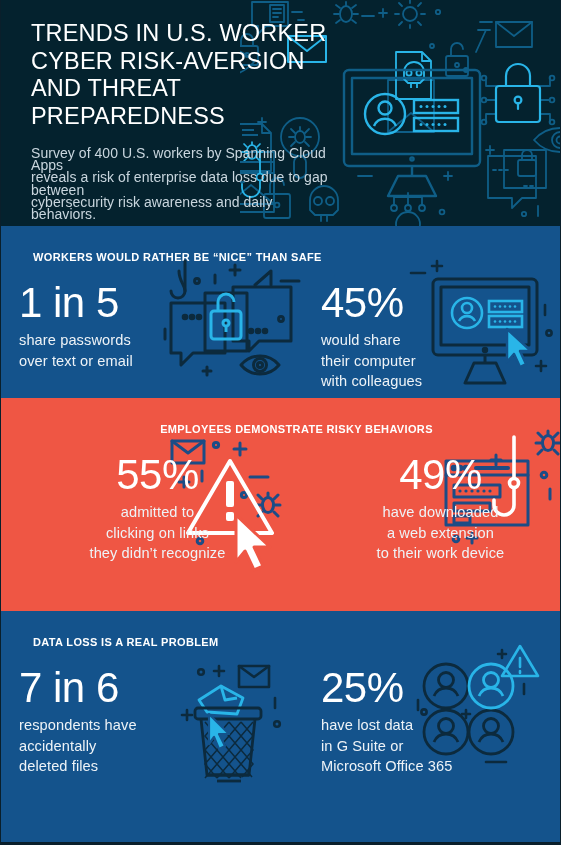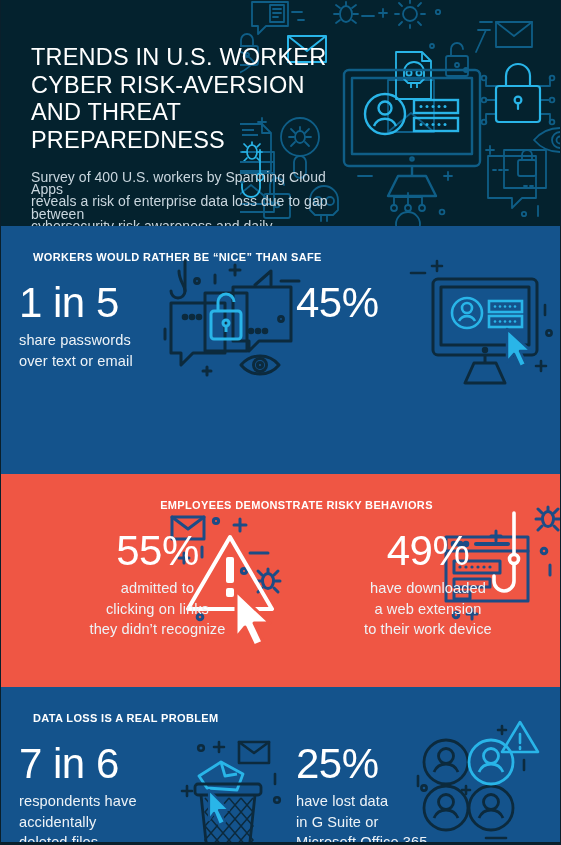--- a/index.html
+++ b/index.html
@@ -7,21 +7,21 @@
   body{font-family:"Liberation Sans","DejaVu Sans",sans-serif;}
   #page{
     position:relative;width:561px;height:845px;overflow:hidden;
     background:#0a2231;box-sizing:border-box;
     border-left:1px solid #0a1f2b;border-right:1px solid #0a1f2b;
     border-bottom:3px solid #0a1f2b;
   }
   
   .header{position:relative;height:226px;background:#04222e;overflow:hidden;}
   .header-art{position:absolute;top:0;right:0;width:320px;height:226px;overflow:hidden;}
-  .header-text{position:relative;z-index:3;padding:44px 0 0 30px;width:300px;}
+  .header-text{position:relative;z-index:3;padding:20px 0 0 30px;width:300px;}
   .title{
     color:#ffffff;font-size:23.5px;line-height:27.5px;letter-spacing:.2px;
     font-weight:400;margin:0;white-space:pre-line;
   }
   .subtitle{
     color:#c9d6de;font-size:14px;line-height:12.2px;margin:17px 0 0 0;
     white-space:pre-line;letter-spacing:.05px;
   }
   
   .section{position:relative;overflow:hidden;}
@@ -29,21 +29,21 @@
   .sec-orange{background:#ef5644;text-align:center;}
   .sec-head{
     font-size:11px;font-weight:bold;color:#ffffff;letter-spacing:.35px;
     padding:25px 0 0 32px;margin:0;
   }
   .cols{display:flex;position:relative;}
   .col{position:relative;}
   .col-a{width:296px;}
   .col-b{width:265px;}
   .stat{position:relative;z-index:3;padding-left:18px;padding-top:17px;}
-  .stat-b{padding-left:0;}
+  .stat-b{padding-left:0;margin-left:25px;}
   .big{
     color:#ffffff;font-size:42px;line-height:46px;font-weight:300;
     letter-spacing:-.5px;margin:0;
   }
   .desc{
     color:#eef3f7;font-size:14.6px;line-height:20.5px;font-weight:400;
     margin:4px 0 0 0;white-space:pre-line;letter-spacing:.1px;
   }
   .art{position:absolute;z-index:1;pointer-events:none;}
   svg{display:block;overflow:visible;}
@@ -264,21 +264,21 @@
       <h1 class="title">TRENDS IN U.S. WORKER
 CYBER RISK-AVERSION
 AND THREAT
 PREPAREDNESS</h1>
       <p class="subtitle">Survey of 400 U.S. workers by Spanning Cloud Apps
 reveals a risk of enterprise data loss due to gap between
 cybersecurity risk awareness and daily behaviors.</p>
     </div>
   </div>
 
-  <div class="section sec-blue" style="height:248px;">
+  <div class="section sec-blue" style="height:172px;">
     <h2 class="sec-head">WORKERS WOULD RATHER BE “NICE” THAN SAFE</h2>
     <div class="cols">
       <div class="col col-a">
         <div class="stat">
           <div class="big">1 in 5</div>
           <div class="desc">share passwords
 over text or email</div>
         </div>
         <div class="art" style="left:162px;top:-8px;">
           <svg width="140" height="135" viewBox="0 0 140 135">
@@ -312,20 +312,23 @@
               <circle cx="63" cy="68" r="3"></circle>
                 <path d="M63 71v6"></path>
             </g>
           </svg>
         </div>
       </div>
 
       <div class="col col-b">
         <div class="stat stat-b">
           <div class="big">45%</div>
+          <div class="desc">would share
+their computer
+with colleagues</div>
         </div>
         <div class="art" style="left:115px;top:-4px;">
           <svg width="145" height="130" viewBox="0 0 145 130">
             <g fill="none" stroke="#0c2a3d" stroke-width="3" stroke-linejoin="round">
               <rect x="22" y="20" width="104" height="76" rx="5"></rect>
               <rect x="30" y="28" width="88" height="58"></rect>
               <path d="M74 96v8M54 124h40l-9-20h-22z"></path>
               <circle cx="74" cy="91" r="1.7" fill="#0c2a3d"></circle>
             </g>
             <g fill="none" stroke="#29b5e8" stroke-width="2.6">

